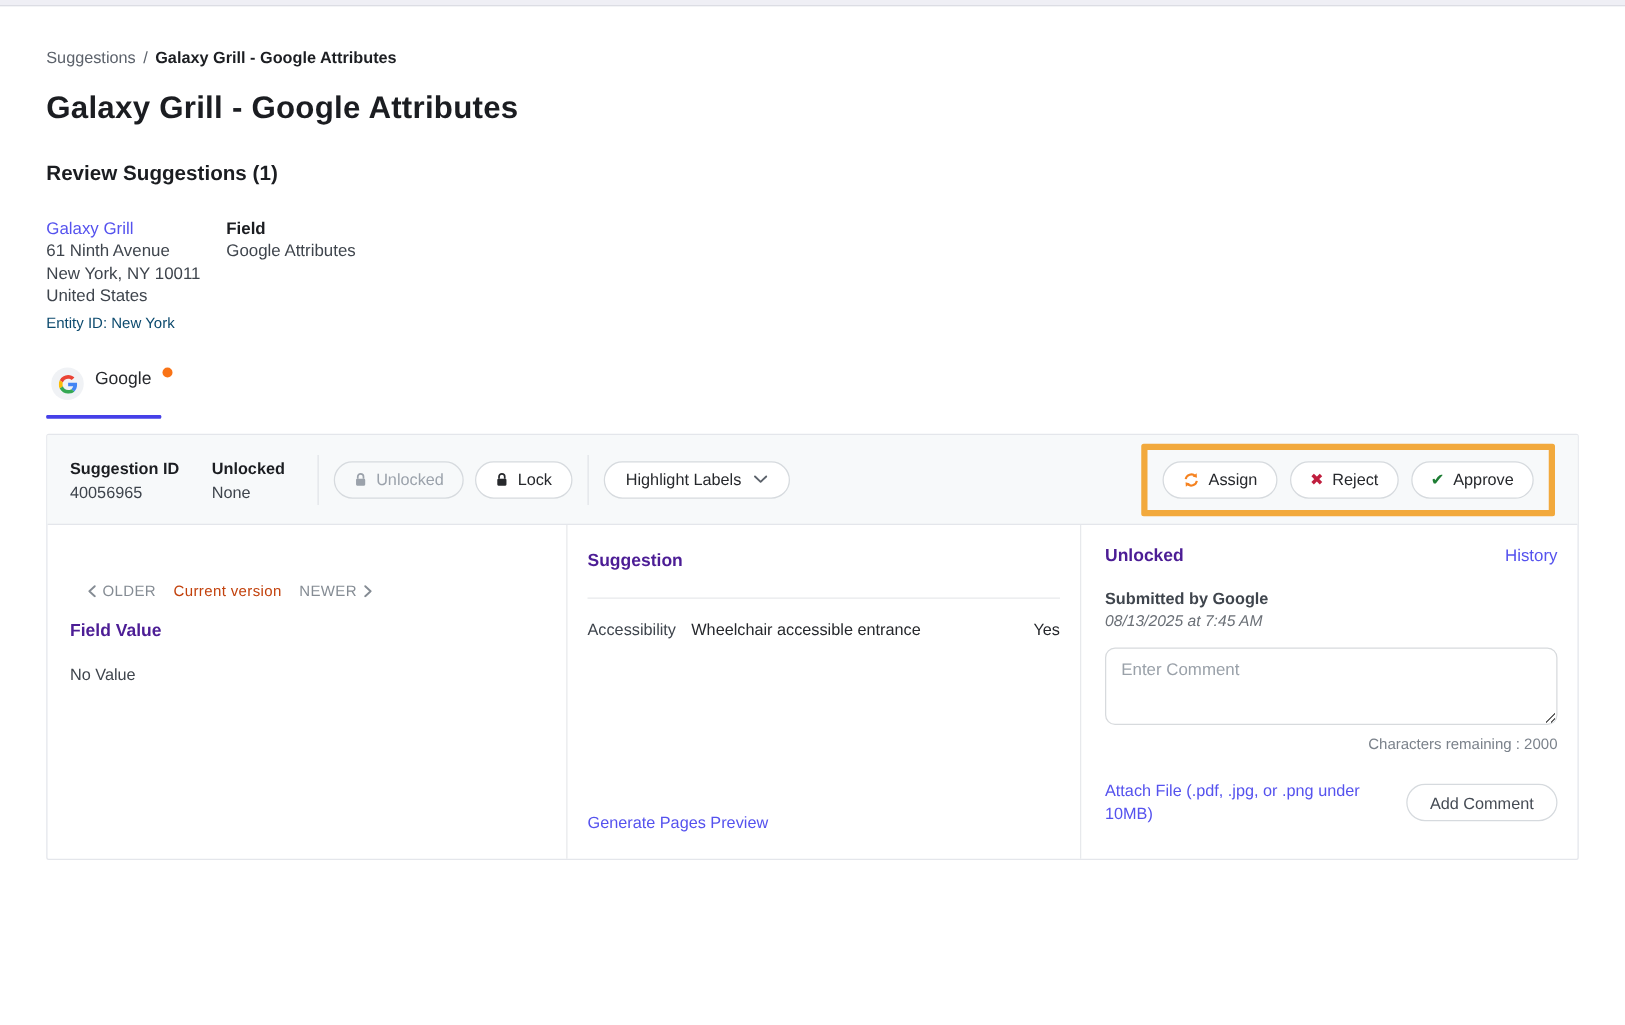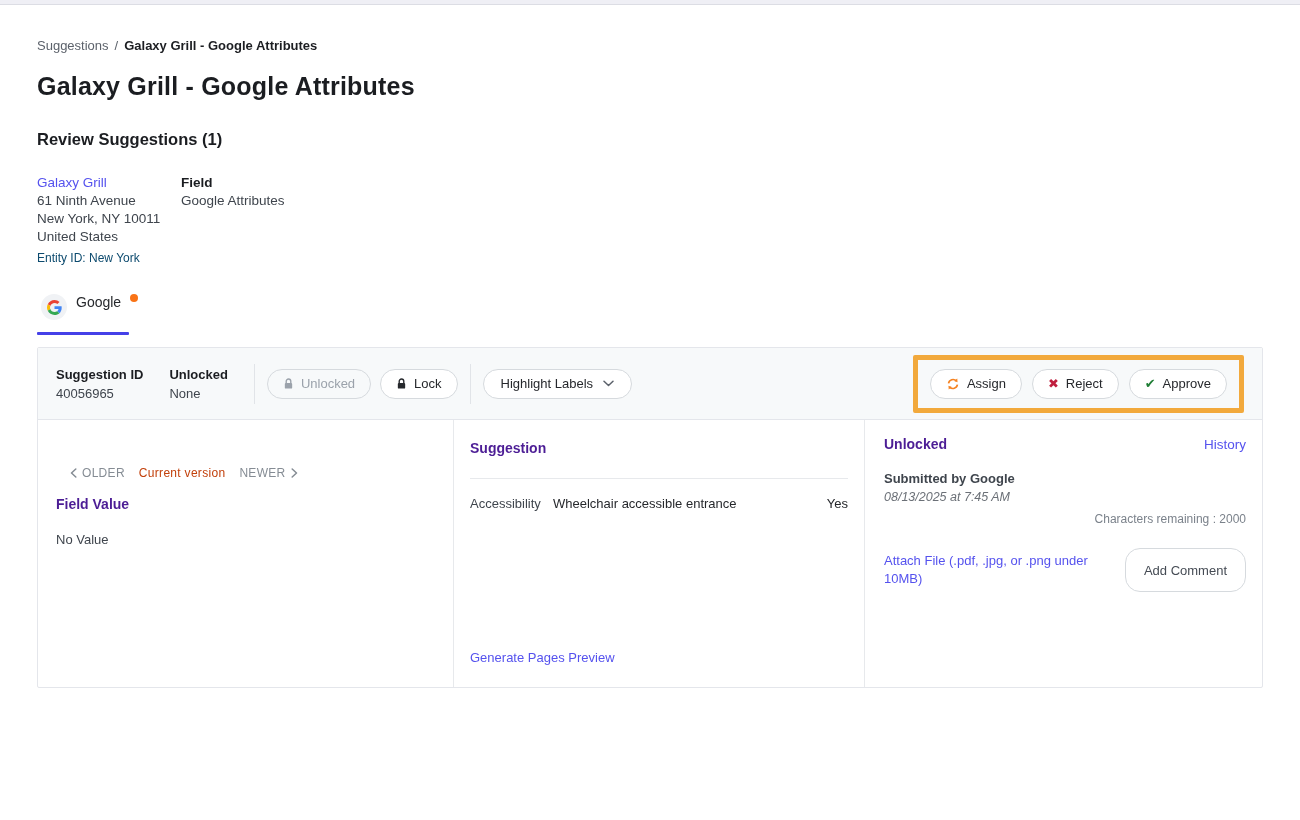--- a/index.html
+++ b/index.html
@@ -126,21 +126,21 @@
     border: 1px solid #d7dadd; border-radius: 8px;
     padding: 9px 12px; font-size: 13.5px; color: #26282c;
     font-family: "Liberation Sans", sans-serif;
     resize: both; outline: none;
   }
   .comment-box::placeholder { color: #9aa1a9; }
   .chars-remaining { margin-top: 8px; text-align: right; font-size: 12px; color: #7b828b; }
   .activity-footer { display: flex; align-items: center; margin-top: 22px; }
   .attach-link { max-width: 212px; line-height: 18px; }
   .add-comment-btn {
-    margin-left: auto; height: 44px; padding: 0 18px;
+    margin-left: auto; height: 30px; padding: 0 18px;
     background: #fff; border: 1px solid #d6dade; border-radius: 15px;
     font-size: 13px; color: #454b54; cursor: pointer;
     font-family: "Liberation Sans", sans-serif;
   }
   svg { display: block; }
 </style>
 </head>
 <body>
 
 <div class="top-strip"></div>
@@ -287,20 +287,21 @@
         <a class="link">Generate Pages Preview</a>
       </div>
 
       <div class="col col-activity">
         <div class="activity-head">
           <span class="panel-heading">Unlocked</span>
           <a class="link history-link">History</a>
         </div>
         <div class="submitted-by">Submitted by Google</div>
         <div class="submitted-at">08/13/2025 at 7:45 AM</div>
+        <textarea class="comment-box" placeholder="Enter Comment" style=""></textarea>
         <div class="chars-remaining">Characters remaining : 2000</div>
         <div class="activity-footer">
           <a class="link attach-link">Attach File (.pdf, .jpg, or .png under 10MB)</a>
           <button class="add-comment-btn">Add Comment</button>
         </div>
       </div>
 
     </div>
   </div>
 </div>

